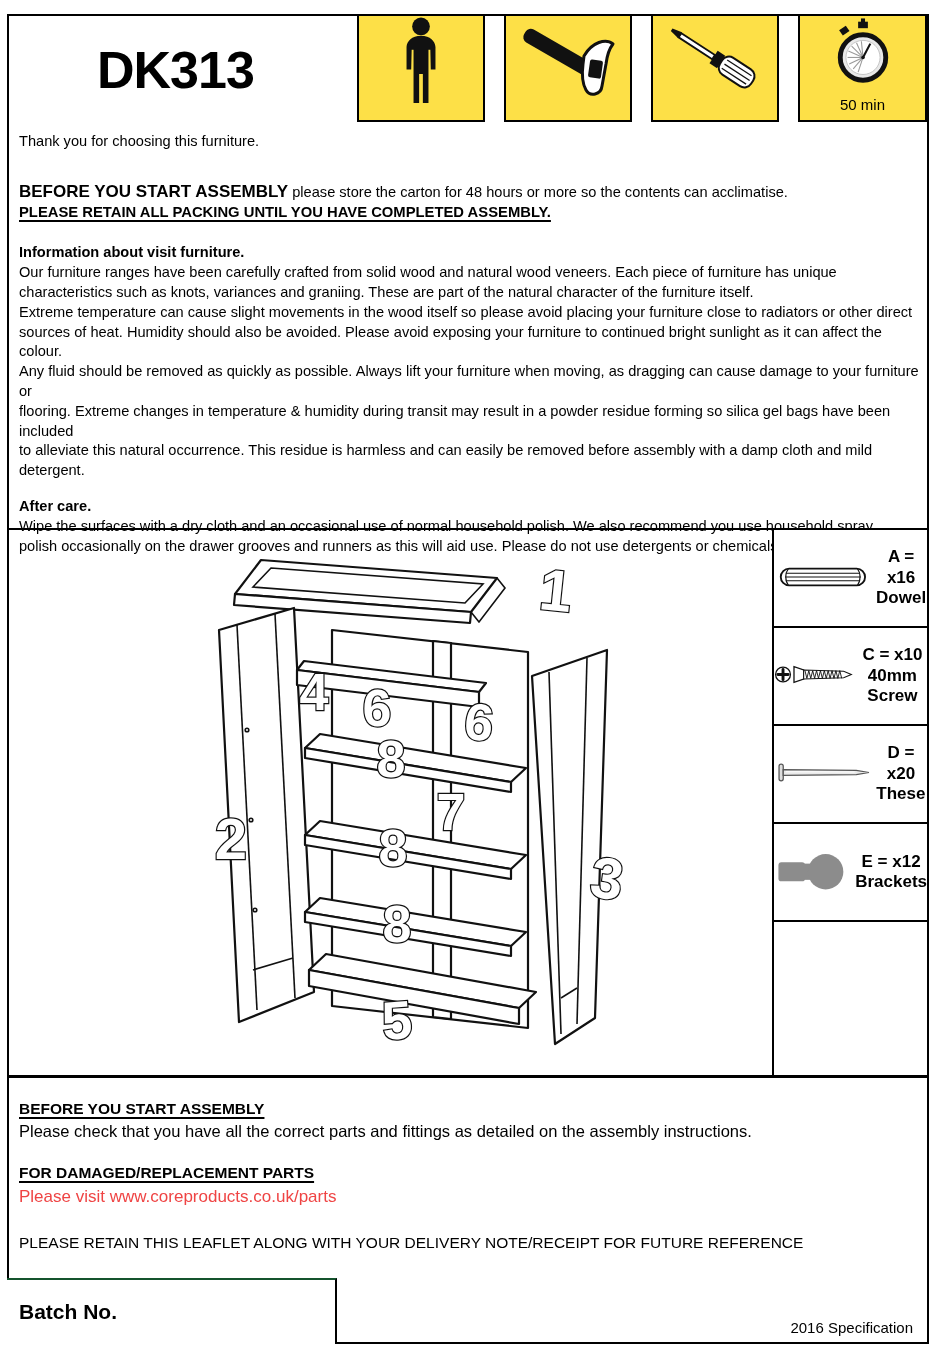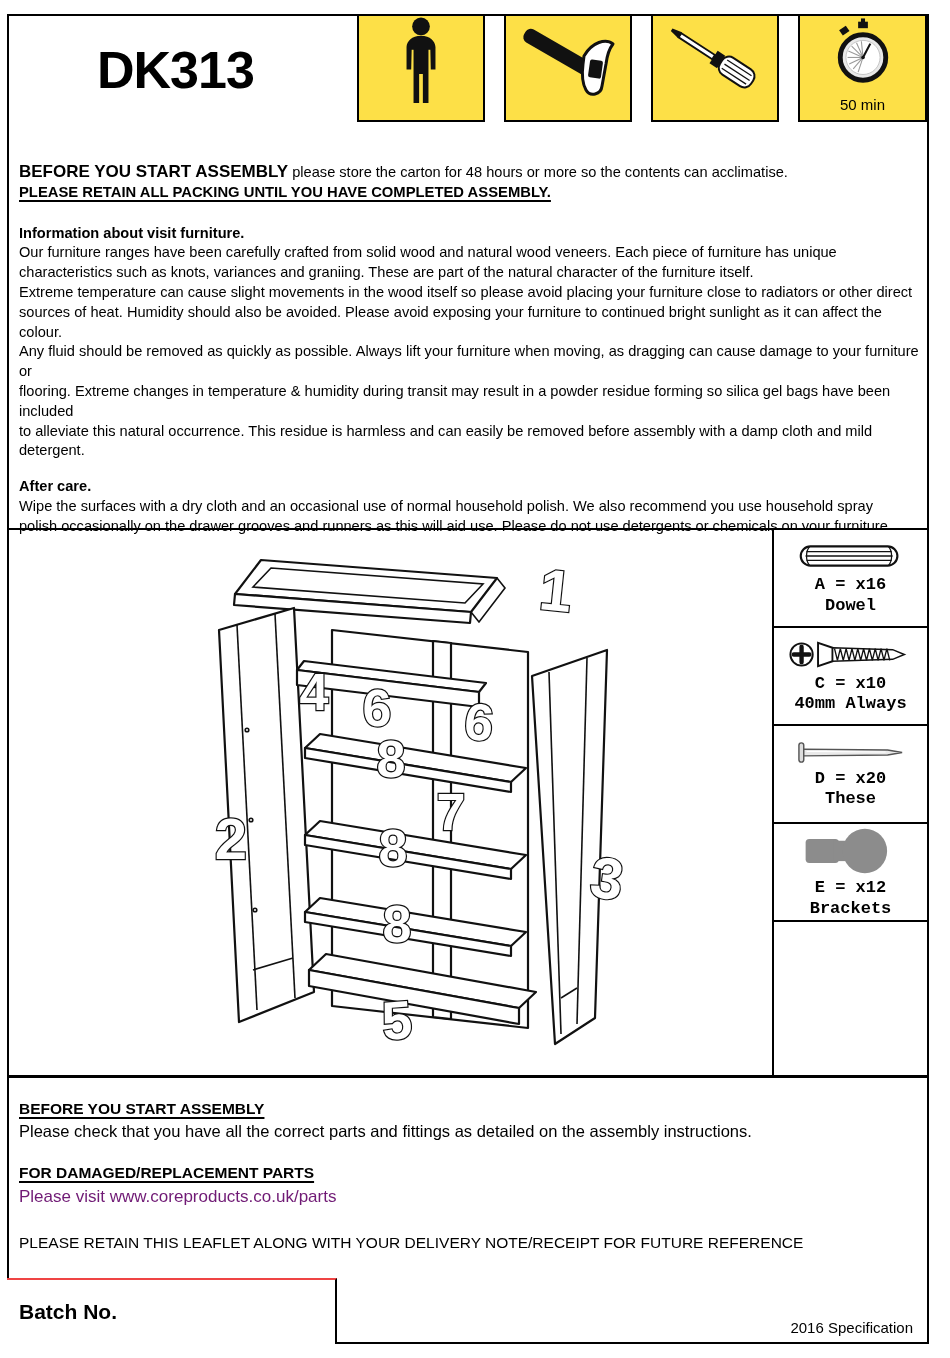--- a/index.html
+++ b/index.html
@@ -24,38 +24,38 @@
   .gap-sm{margin-top:16px !important;}
   .b{font-weight:bold;}
   .big-b{font-weight:bold;font-size:17px;}
   .u{text-decoration:underline;text-underline-offset:3px;text-decoration-thickness:1.5px;}
   .retain-packing{font-weight:bold;font-size:14.8px;}
 
   
   .diagram-box{position:absolute;left:0;right:0;top:512px;height:550px;border-top:2.5px solid #000;border-bottom:3px solid #000;box-sizing:border-box;}
   .diagram-svg{position:absolute;left:0;top:0;}
   .parts-col{position:absolute;top:0;right:0;bottom:0;width:155px;border-left:2.5px solid #000;box-sizing:border-box;background:#fff;display:flex;flex-direction:column;}
-  .part-cell{height:98px;border-bottom:2.5px solid #000;box-sizing:border-box;display:flex;flex-direction:column;align-items:center;justify-content:center;font-family:Liberation Mono, monospace;}
+  .part-cell{height:98px;border-bottom:2.5px solid #000;box-sizing:border-box;display:flex;flex-direction:row;align-items:center;justify-content:center;}
   .part-cell .p-icon{margin-bottom:3px;}
   .part-label{font-size:17px;font-weight:bold;text-align:center;line-height:20.5px;}
   .part-filler{flex:1;}
 
   .pn{font-family:"Liberation Sans",sans-serif;font-weight:bold;fill:#fff;stroke:#111;stroke-width:2.4px;paint-order:stroke;}
   .ln{fill:#fff;stroke:#111;stroke-width:2.2;stroke-linejoin:round;}
   .thin{fill:none;stroke:#111;stroke-width:1.6;}
 
   
   .bottom{position:absolute;left:10px;right:10px;top:1062px;font-size:16.5px;line-height:22px;}
   .bottom p{margin:0;}
   .b-title{font-size:15.5px;font-weight:bold;margin-top:20px !important;}
-  .link-line{display:inline-block;margin-top:2px;font-size:17px;color:#701a75;text-decoration:none;}
+  .link-line{display:inline-block;margin-top:2px;font-size:17px;color:#ef4444;text-decoration:none;}
   .retain-leaflet{font-size:15.5px;font-weight:normal;margin-top:24px !important;}
 
   
-  .batch-box{position:absolute;left:-2px;bottom:-2px;width:330px;height:66px;border-top:2px solid #ef4444;border-right:2px solid #000;box-sizing:border-box;display:flex;align-items:center;padding-left:12px;background:#fff;}
+  .batch-box{position:absolute;left:-2px;bottom:-2px;width:330px;height:66px;border-top:2px solid #14532d;border-right:2px solid #000;box-sizing:border-box;display:flex;align-items:center;padding-left:12px;background:#fff;}
   .batch-label{font-size:21px;font-weight:bold;}
   .spec{position:absolute;right:14px;bottom:6px;font-size:15px;}
 </style>
 </head>
 <body>
 
 <div class="page">
 
   <div class="brand">DK313</div>
 
@@ -105,20 +105,21 @@
         <line x1="48" y1="48" x2="46" y2="28"></line>
           <line x1="48" y1="48" x2="42" y2="66"></line>
       </g>
       <line x1="48" y1="48" x2="57" y2="31" stroke="#111" stroke-width="2.6"></line>
       <circle cx="48" cy="48" r="2.2" fill="#111"></circle>
     </svg>
     <div class="time-label">50 min</div>
   </div>
 
   <div class="intro">
+    <p>Thank you for choosing this furniture.</p>
     <p class="gap-lg"><span class="big-b">BEFORE YOU START ASSEMBLY</span><span> please store the carton for 48 hours or more so the contents can acclimatise.</span></p>
     <p class="retain-packing u">PLEASE RETAIN ALL PACKING UNTIL YOU HAVE COMPLETED ASSEMBLY.</p>
     <p class="b gap-md">Information about visit furniture.</p>
     <p>Our furniture ranges have been carefully crafted from solid wood and natural wood veneers. Each piece of furniture has unique
 characteristics such as knots, variances and graniing. These are part of the natural character of the furniture itself.</p>
     <p>Extreme temperature can cause slight movements in the wood itself so please avoid placing your furniture close to radiators or other direct
 sources of heat. Humidity should also be avoided. Please avoid exposing your furniture to continued bright sunlight as it can affect the colour.
 Any fluid should be removed as quickly as possible. Always lift your furniture when moving, as dragging can cause  damage to your furniture or
 flooring. Extreme changes in temperature &amp; humidity during transit may result in a powder residue forming so silica gel bags have been included
 to alleviate this natural occurrence. This residue is harmless and can easily be removed before assembly with a damp cloth and mild detergent.</p>
@@ -214,21 +215,21 @@
       <div class="part-cell">
         <svg class="p-icon" width="126" height="33" viewBox="0 0 130 34">
           <circle cx="14" cy="17" r="11.5" fill="#fff" stroke="#111" stroke-width="2"></circle>
           <path d="M14 9 L14 25 M6 17 L22 17" stroke="#111" stroke-width="4.5" stroke-linecap="round"></path>
           <polygon points="31,5 31,29 46,24 46,10" fill="#fff" stroke="#111" stroke-width="2"></polygon>
           <polygon points="46,10 108,12 120,17 108,22 46,24" fill="#fff" stroke="#111" stroke-width="1.6"></polygon>
           <path d="M48 11 L51 23 L54 11 L57 23 L60 11 L63 23 L66 11 L69 23 L72 11 L75 23 L78 11 L81 23 L84 11 L87 23 L90 11 L93 23 L96 11 L99 23 L102 11 L105 23" fill="none" stroke="#111" stroke-width="1.4"></path>
         </svg>
         <div class="part-label">
           <div>C = x10</div>
-          <div>40mm Always</div>
+          <div>40mm Screw</div>
         </div>
       </div>
 
       <div class="part-cell">
         <svg class="p-icon" width="116" height="27" viewBox="0 0 120 28">
           <rect x="6" y="4" width="5" height="20" rx="2.5" fill="#ddd" stroke="#555" stroke-width="1.5"></rect>
           <polygon points="11,10.5 98,11.5 113,14 98,16.5 11,17.5" fill="#e9e9e9" stroke="#555" stroke-width="1.5"></polygon>
           <line x1="14" y1="13" x2="96" y2="13.5" stroke="#fff" stroke-width="1.2"></line>
         </svg>
         <div class="part-label">

